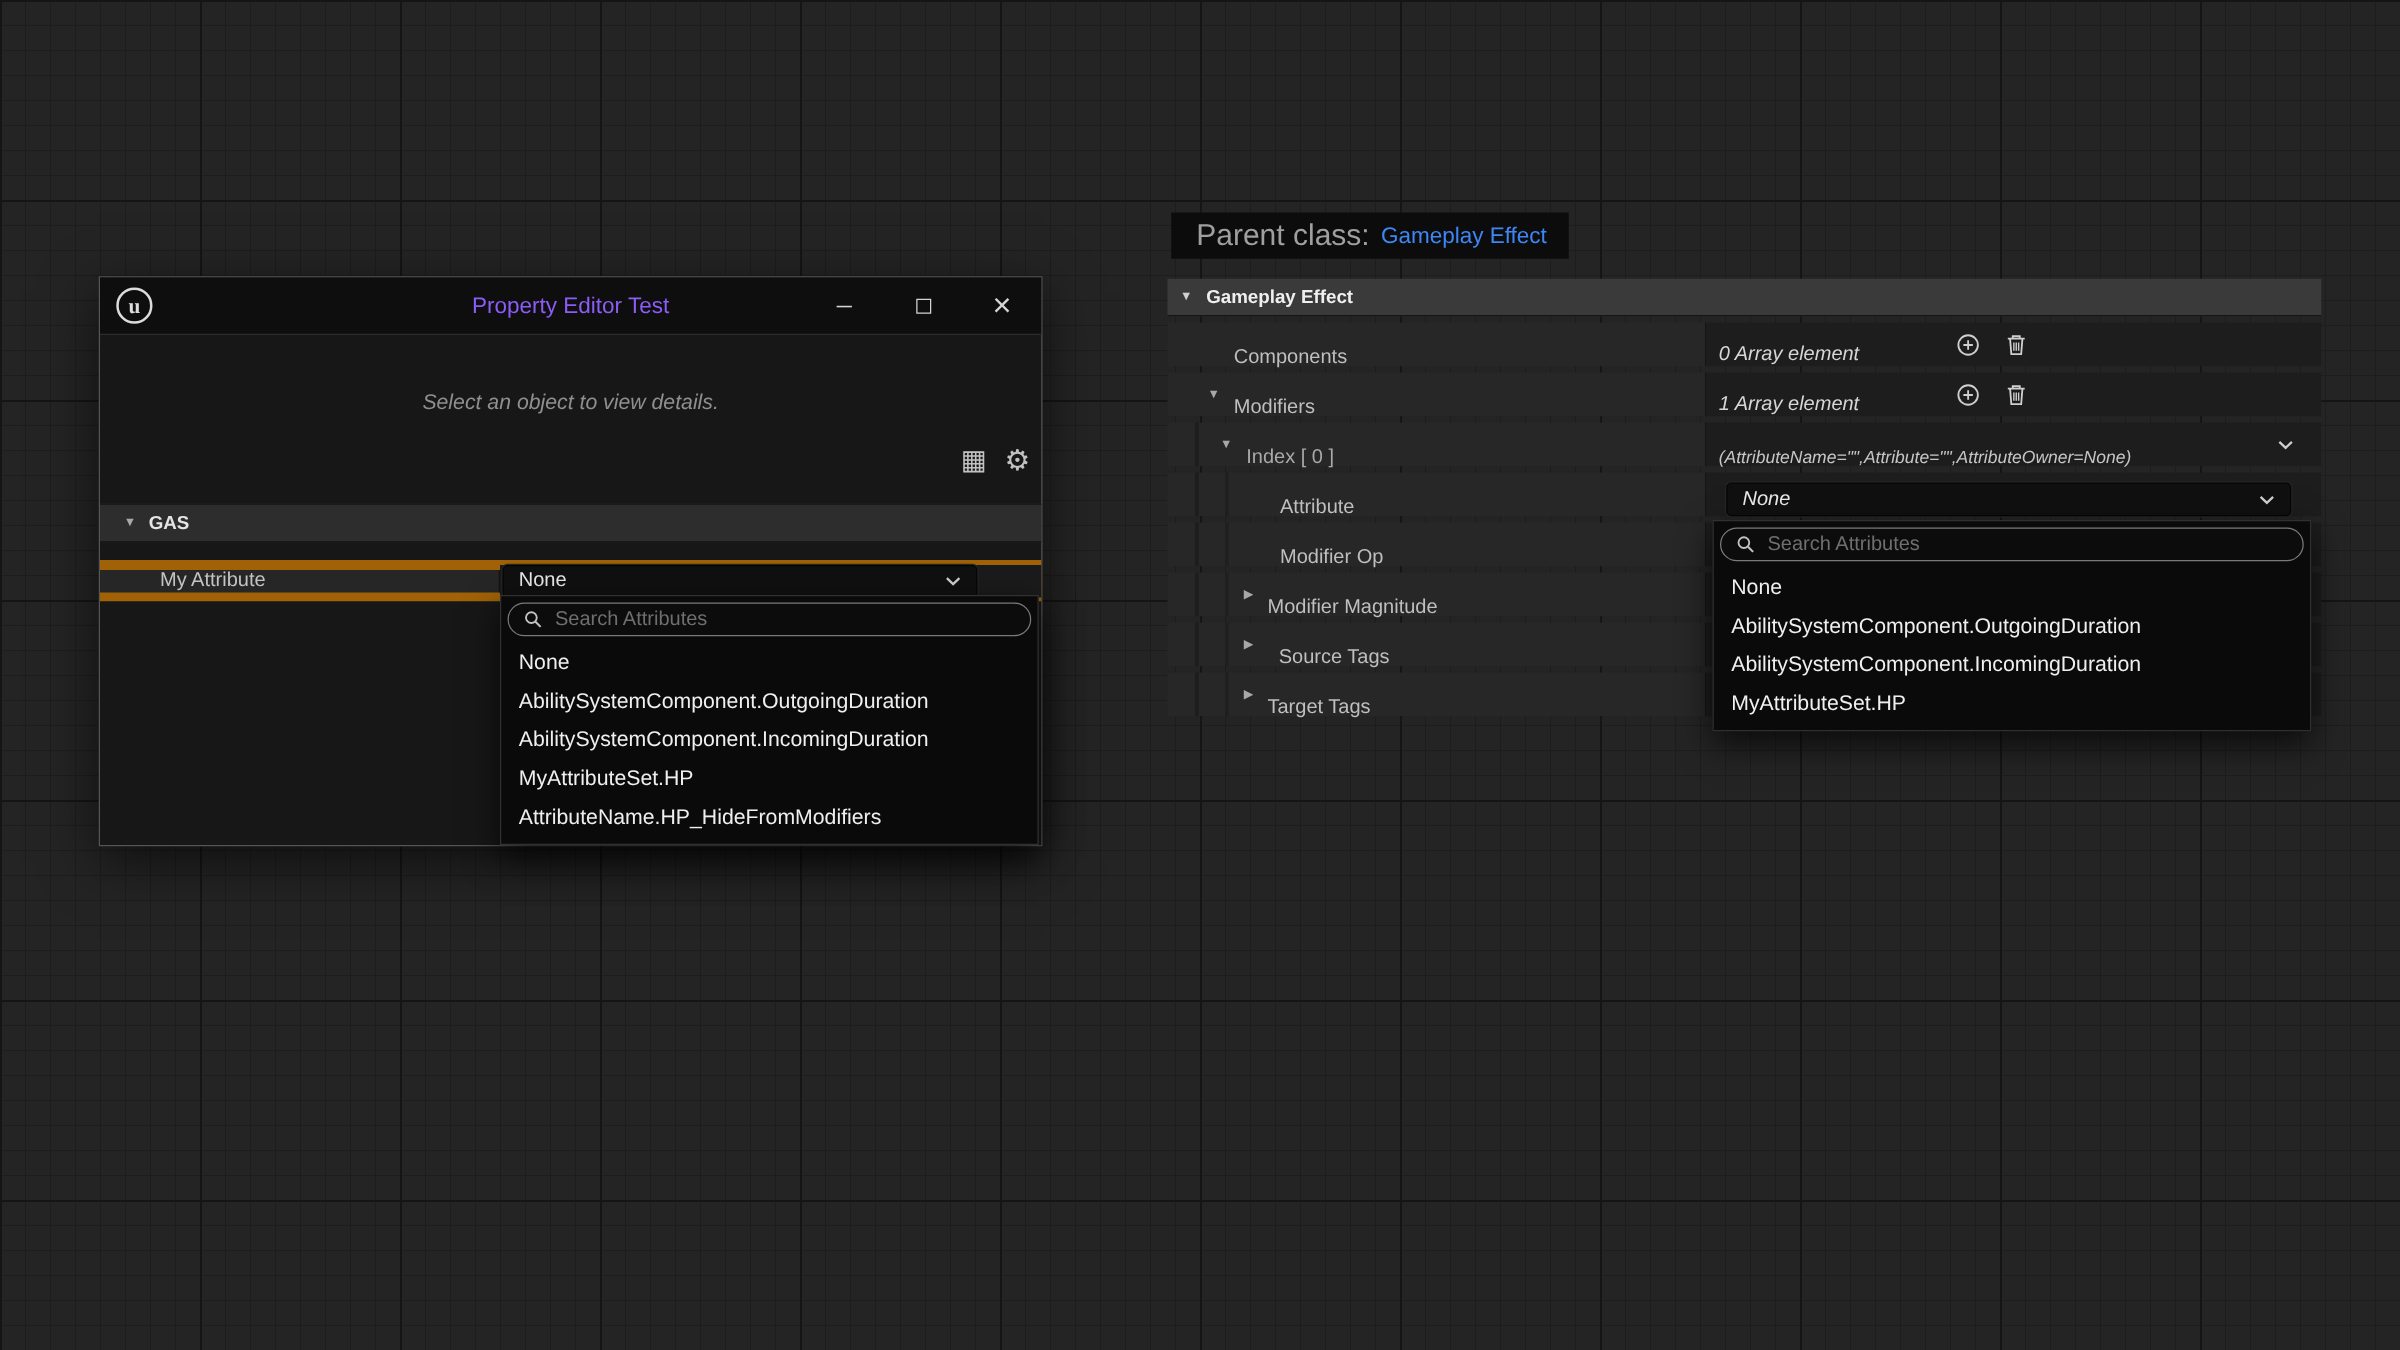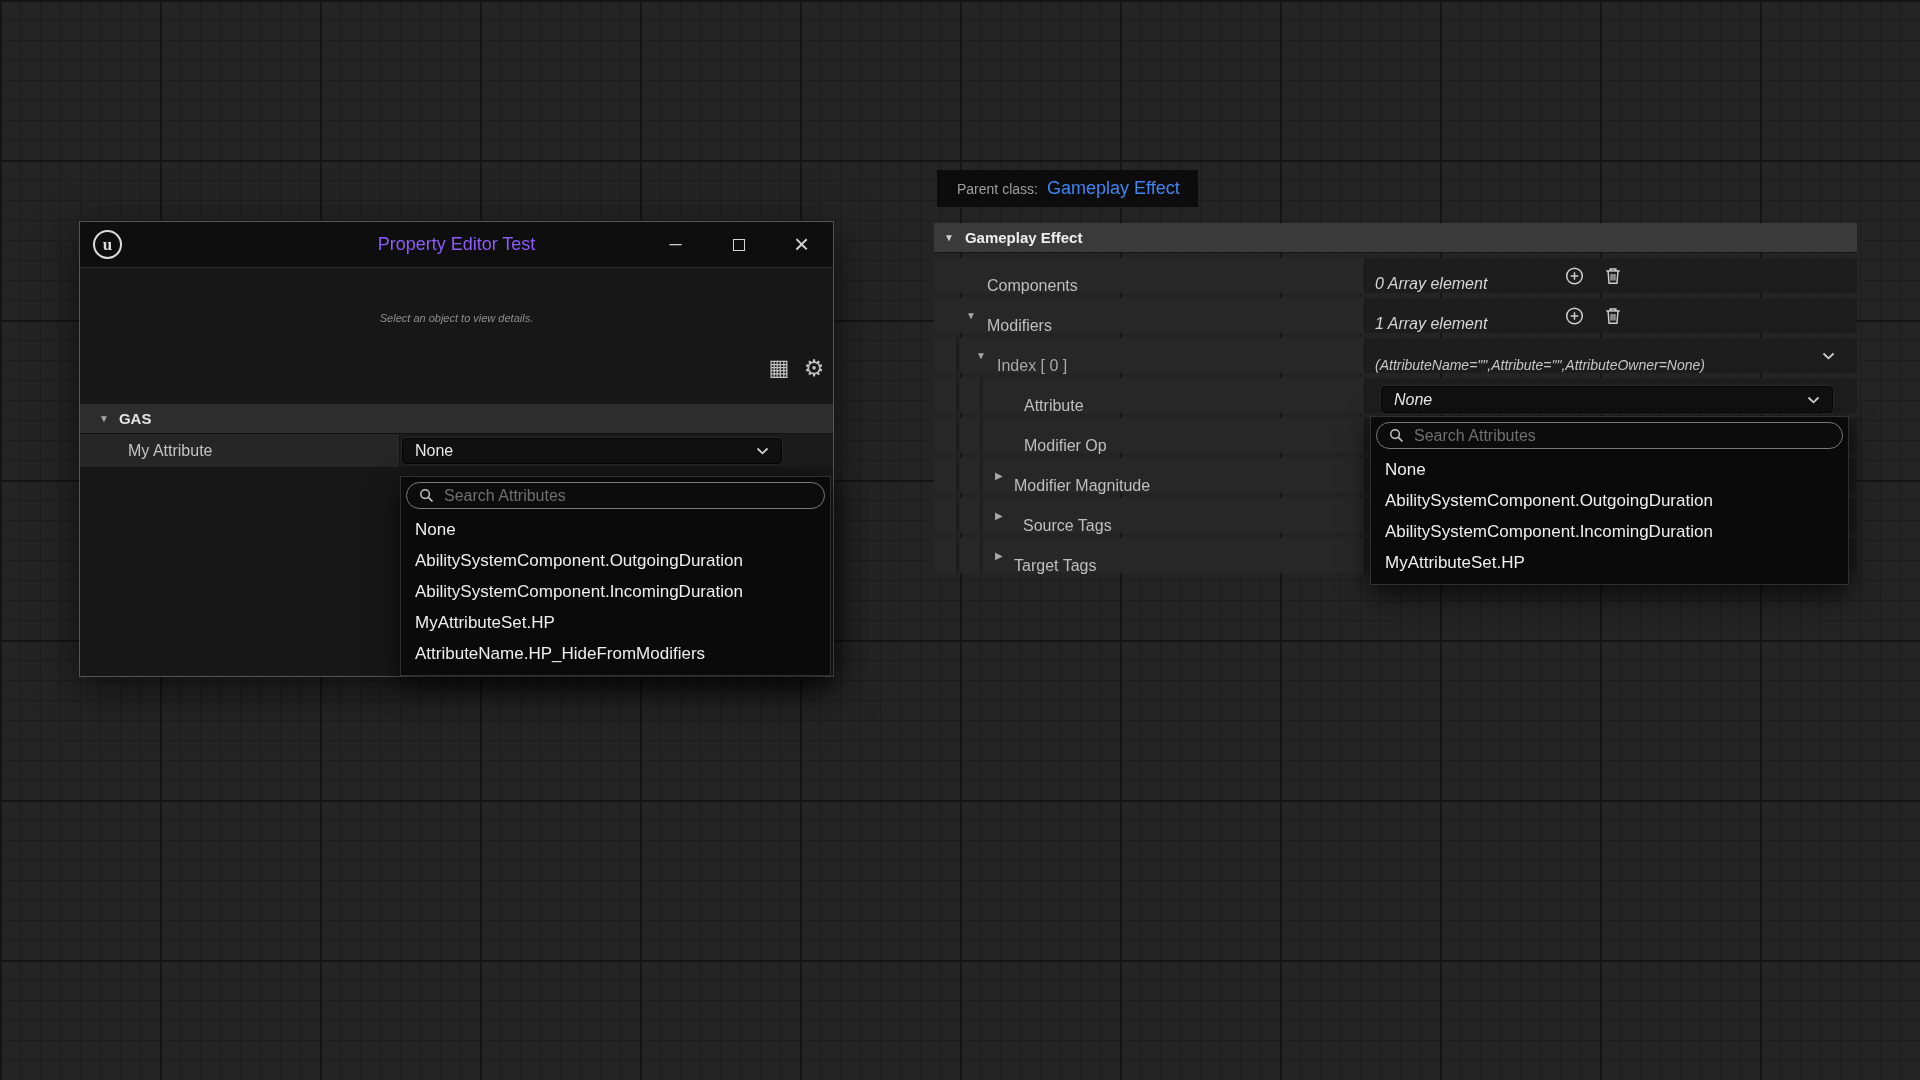--- a/index.html
+++ b/index.html
@@ -40,21 +40,21 @@
   .controls{ margin-left:auto; display:flex; height:100%; }
   .ctl{
     width:63px; height:100%; display:flex; align-items:center; justify-content:center;
     color:#d5d5d5; font-size:17px; cursor:default;
   }
   .ctl.close{ font-size:26px; }
   .max-square{ width:12px; height:12px; border:1.5px solid #d5d5d5; display:block; }
 
   .empty-msg{
     position:absolute; left:0; right:0; top:90px; text-align:center;
-    color:#8f8f8f; font-style:italic; font-size:11px;
+    color:#8f8f8f; font-style:italic; font-size:17px;
   }
 
   .search-pill{
     display:flex; align-items:center; gap:8px;
     background:#0c0c0c; border-radius:15px; padding:0 12px;
   }
   .pe-search{
     position:absolute; left:20px; top:131px; width:647px; height:29px;
     border:1px solid #050505; box-shadow:inset 0 1px 2px rgba(0,0,0,.8), 0 0 0 1px #2b2b2b;
   }
@@ -72,22 +72,22 @@
 
   .cat-header{
     position:absolute; left:0; right:0; top:181px; height:31px;
     background:#2d2d2d; border-top:1px solid #1a1a1a; border-bottom:1px solid #121212;
     display:flex; align-items:center; padding-left:19px; gap:10px;
   }
   .tri{ font-size:10px; color:#a8a8a8; line-height:1; }
   .cat-label{ color:#e4e4e4; font-size:15px; font-weight:bold; }
 
   .prop-row{
-    position:absolute; left:0; right:0; top:212px; height:33px;
-    display:flex; background:#a16207;
+    position:absolute; left:0; right:0; top:226px; height:33px;
+    display:flex; background:#a16207;align-items:center;
   }
   .prop-lbl{
     width:320px; background:#262626; border-right:1px solid #141414;
     display:flex; align-items:center; padding-left:48px;
     color:#c3c3c3; font-size:16px;
   }
   .prop-val{
     flex:1; background:#1b1b1b; display:flex; align-items:center; padding:0 8px 0 2px;
   }
   .combo{
@@ -110,21 +110,21 @@
     height:31px; line-height:31px; padding-left:9px; color:#efefef; font-size:17px;
     white-space:nowrap; overflow:hidden;
   }
 
   
   .parent-bar{
     position:absolute; left:937px; top:170px; height:37px;
     background:#0c0c0c; display:flex; align-items:center;
     padding:0 18px 0 20px; gap:9px;
   }
-  .pc-lbl{ color:#9f9f9f; font-size:14px; }
+  .pc-lbl{ color:#9f9f9f; font-size:24px; }
   .pc-val{ color:#3f86f5; font-size:18px; }
 
   
   .details{ position:absolute; left:934px; top:223px; width:923px; }
   .dcat{
     height:30px; background:#3a3a3a; border-bottom:1px solid #161616;
     display:flex; align-items:center; padding-left:10px; gap:11px;
   }
   .dcat .tri{ color:#d0d0d0; }
   .dcat-lbl{ color:#efefef; font-size:15px; font-weight:bold; }

